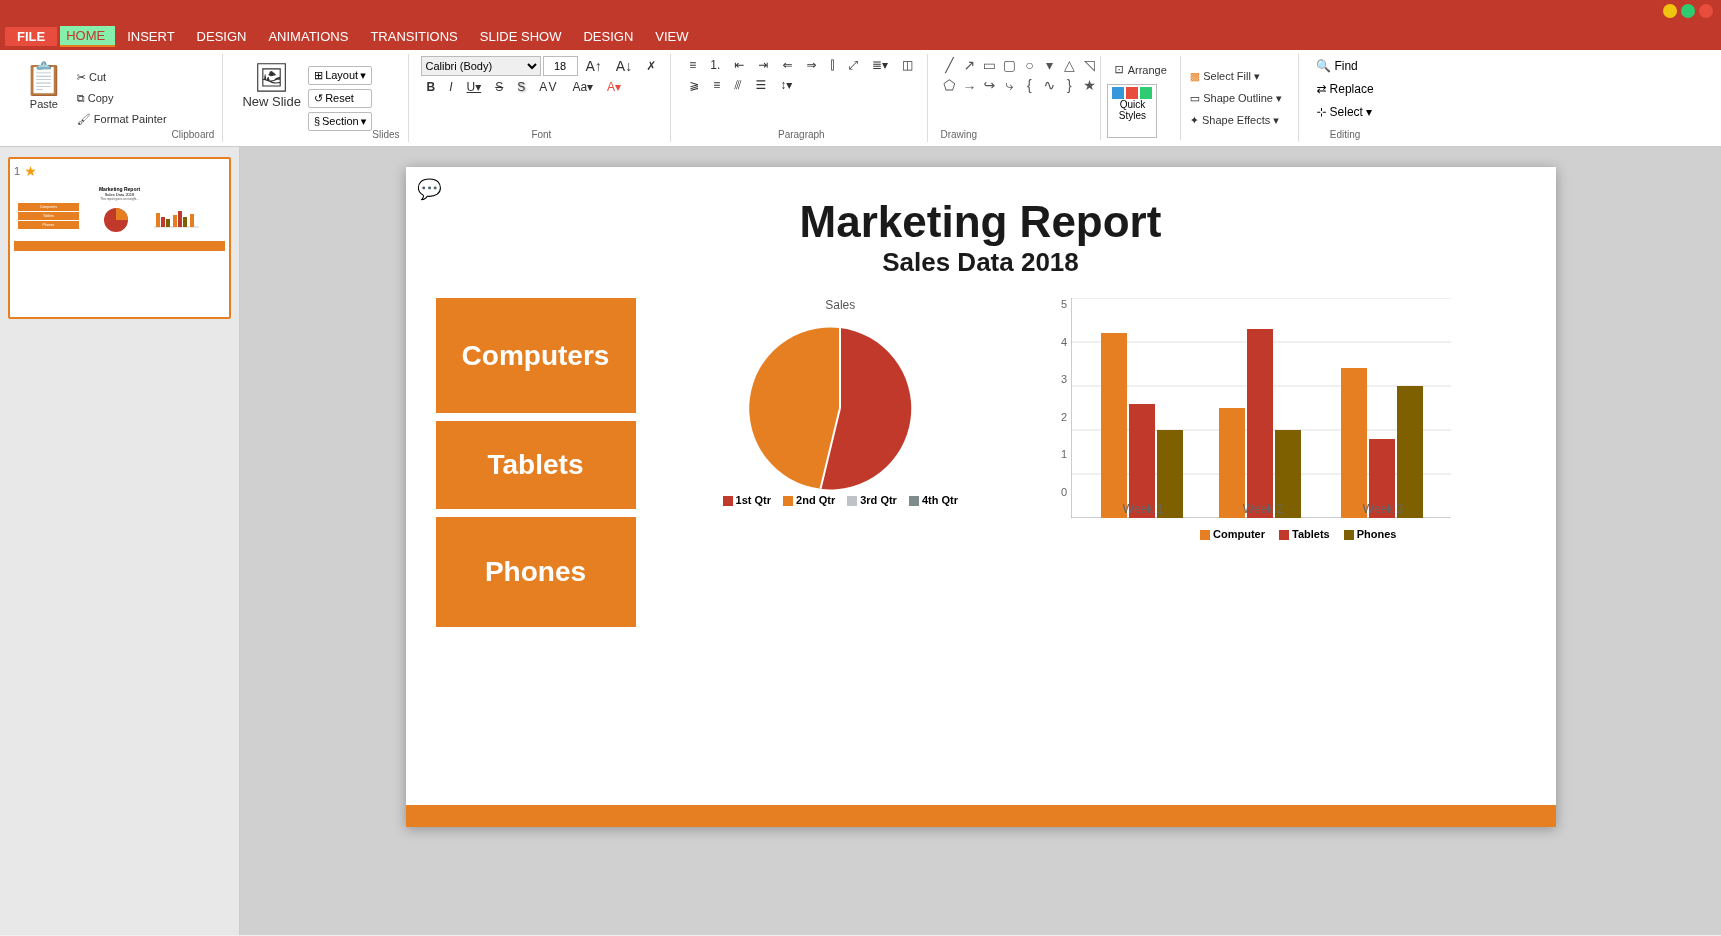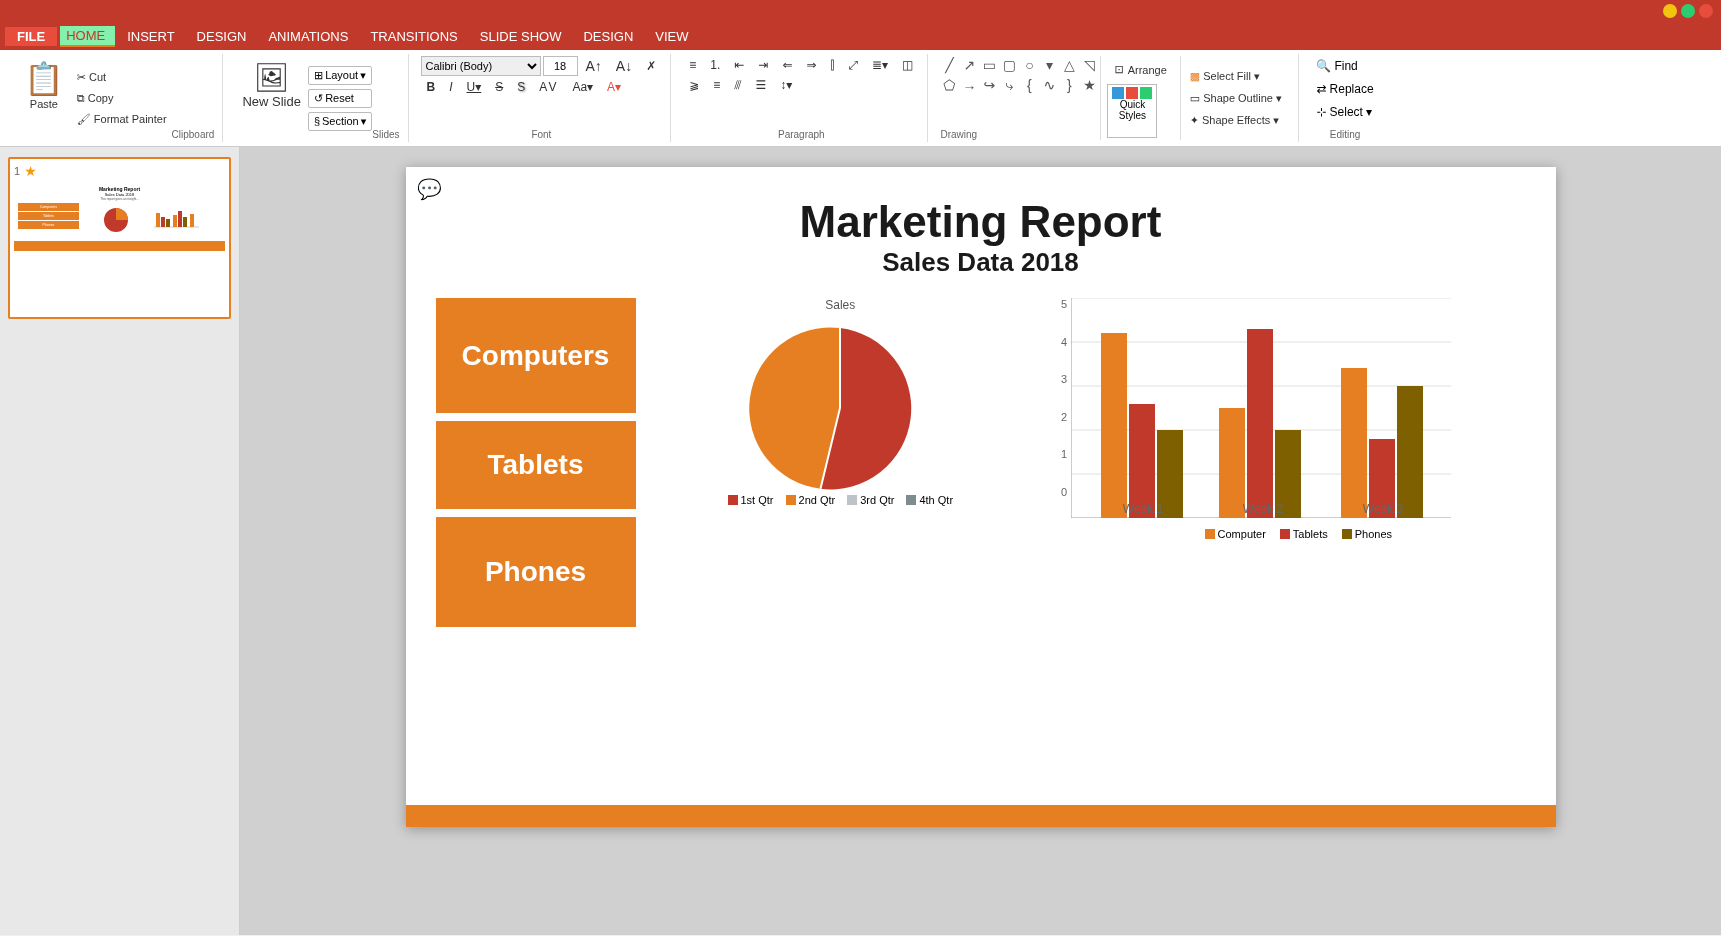--- a/index.html
+++ b/index.html
@@ -259,21 +259,21 @@
       width: 200px;
       height: 170px;
     }
     .pie-legend {
       display: flex;
       gap: 12px;
       font-size: 11px;
       margin-top: 6px;
       align-items: center;
     }
-    .legend-item { display: flex; align-items: center; gap: 3px; }
+    .legend-item { display: flex; align-items: flex-end; gap: 3px; font-weight: bold; }
     .legend-dot { width: 10px; height: 10px; display: inline-block; }
 
     
     .bar-chart-container {
       flex: 1.3;
       display: flex;
       flex-direction: column;
     }
     .bar-chart-title {
       font-size: 15px;

